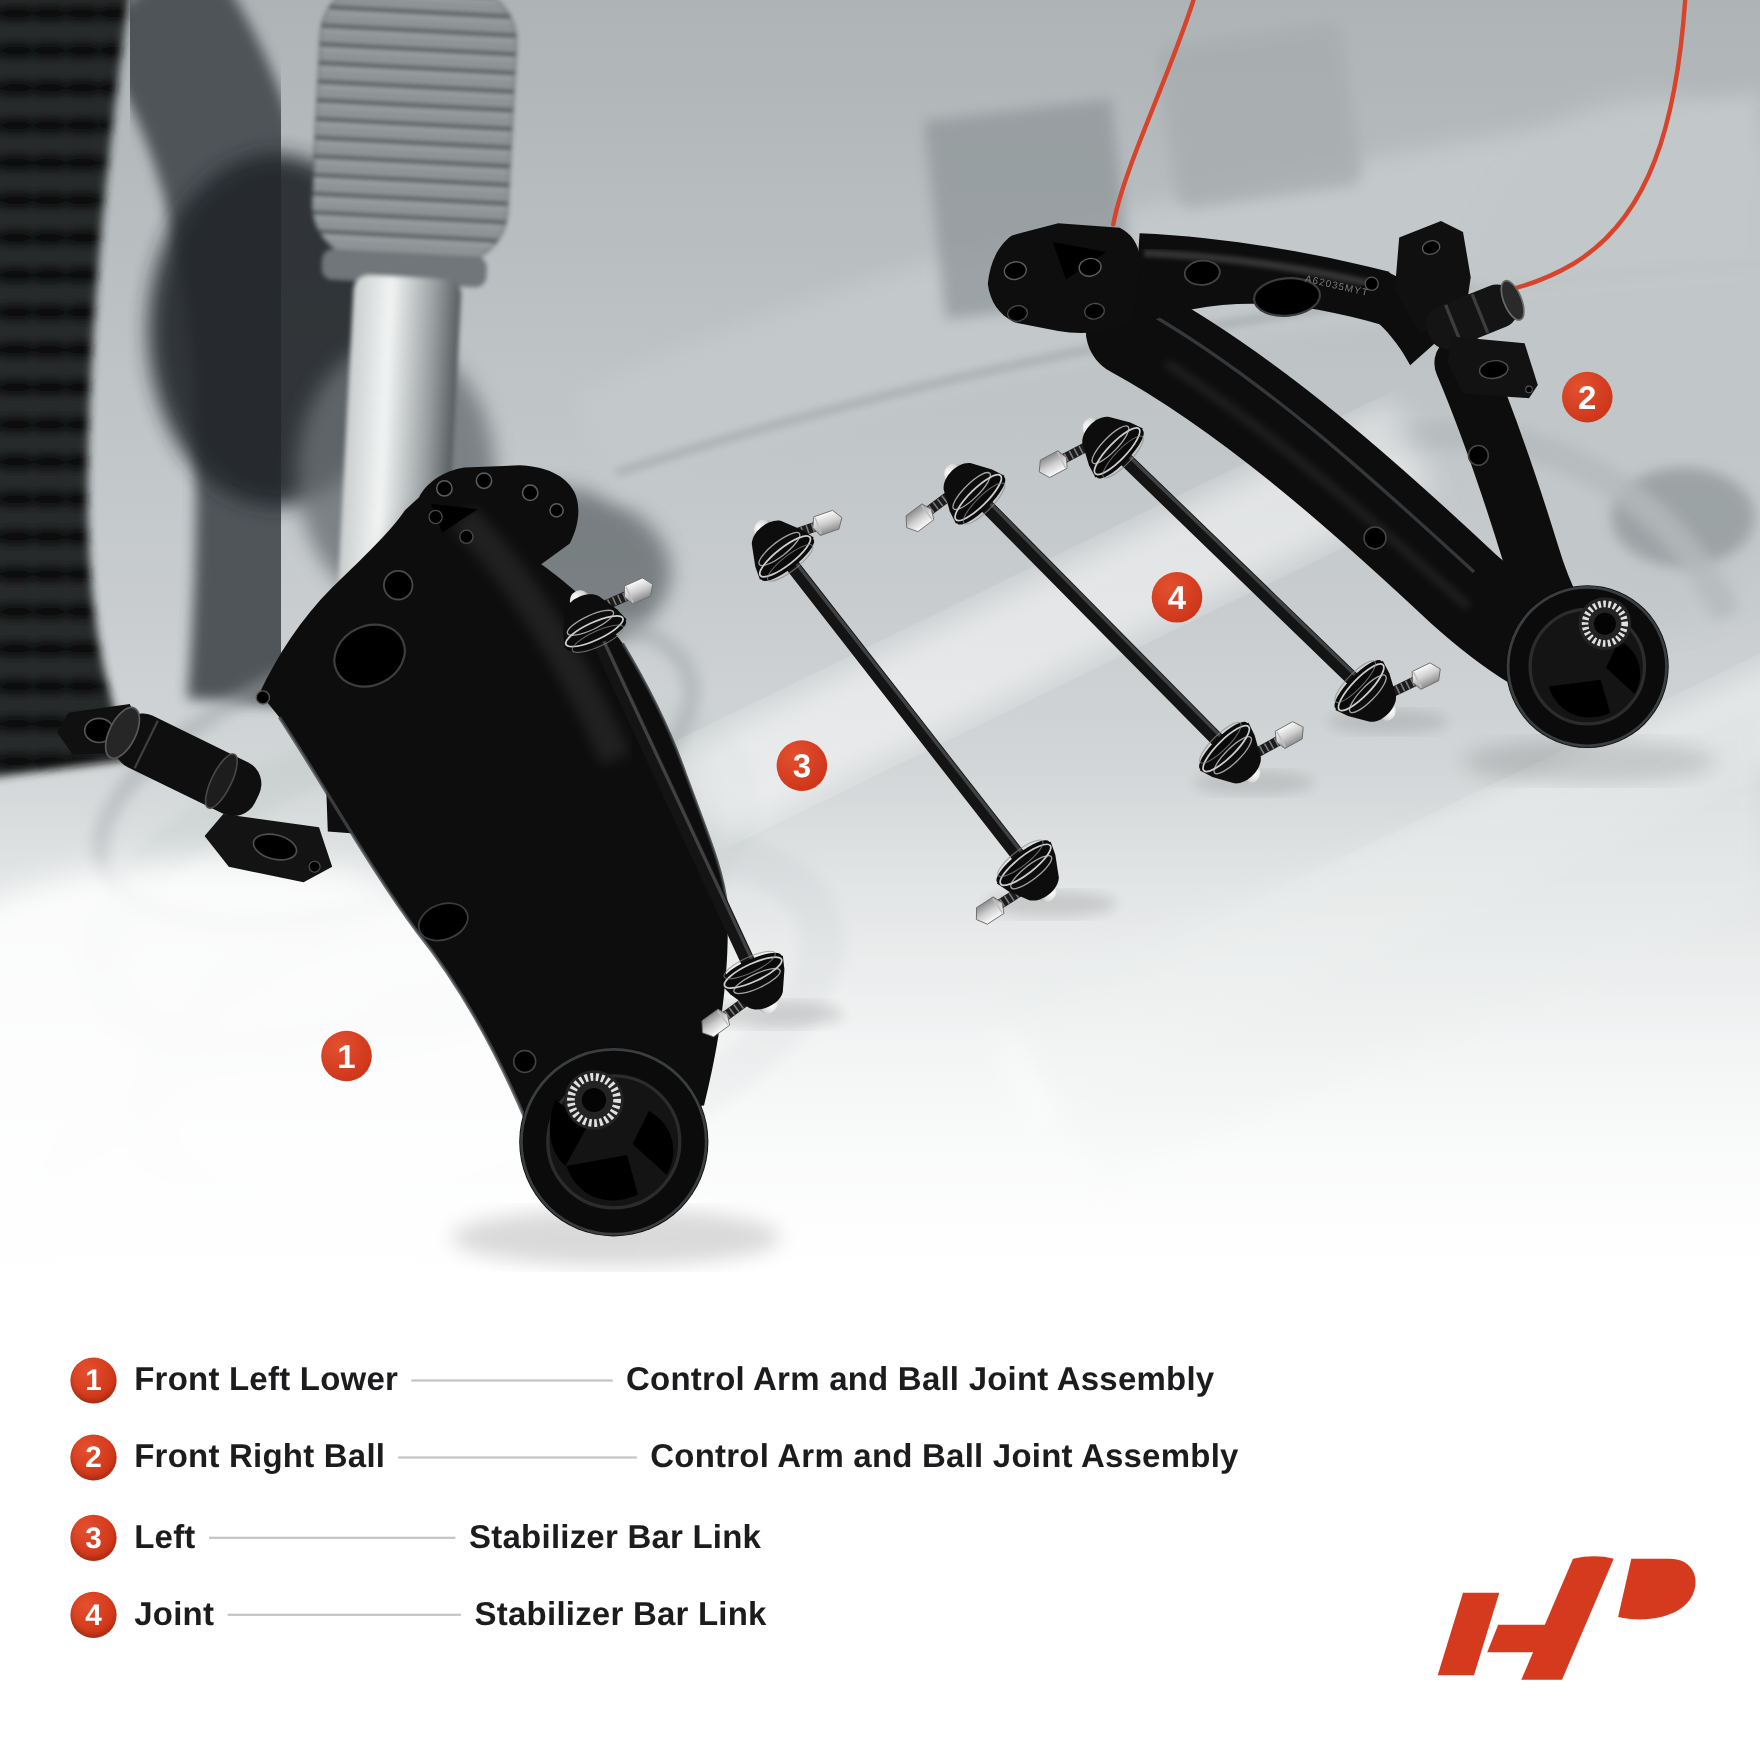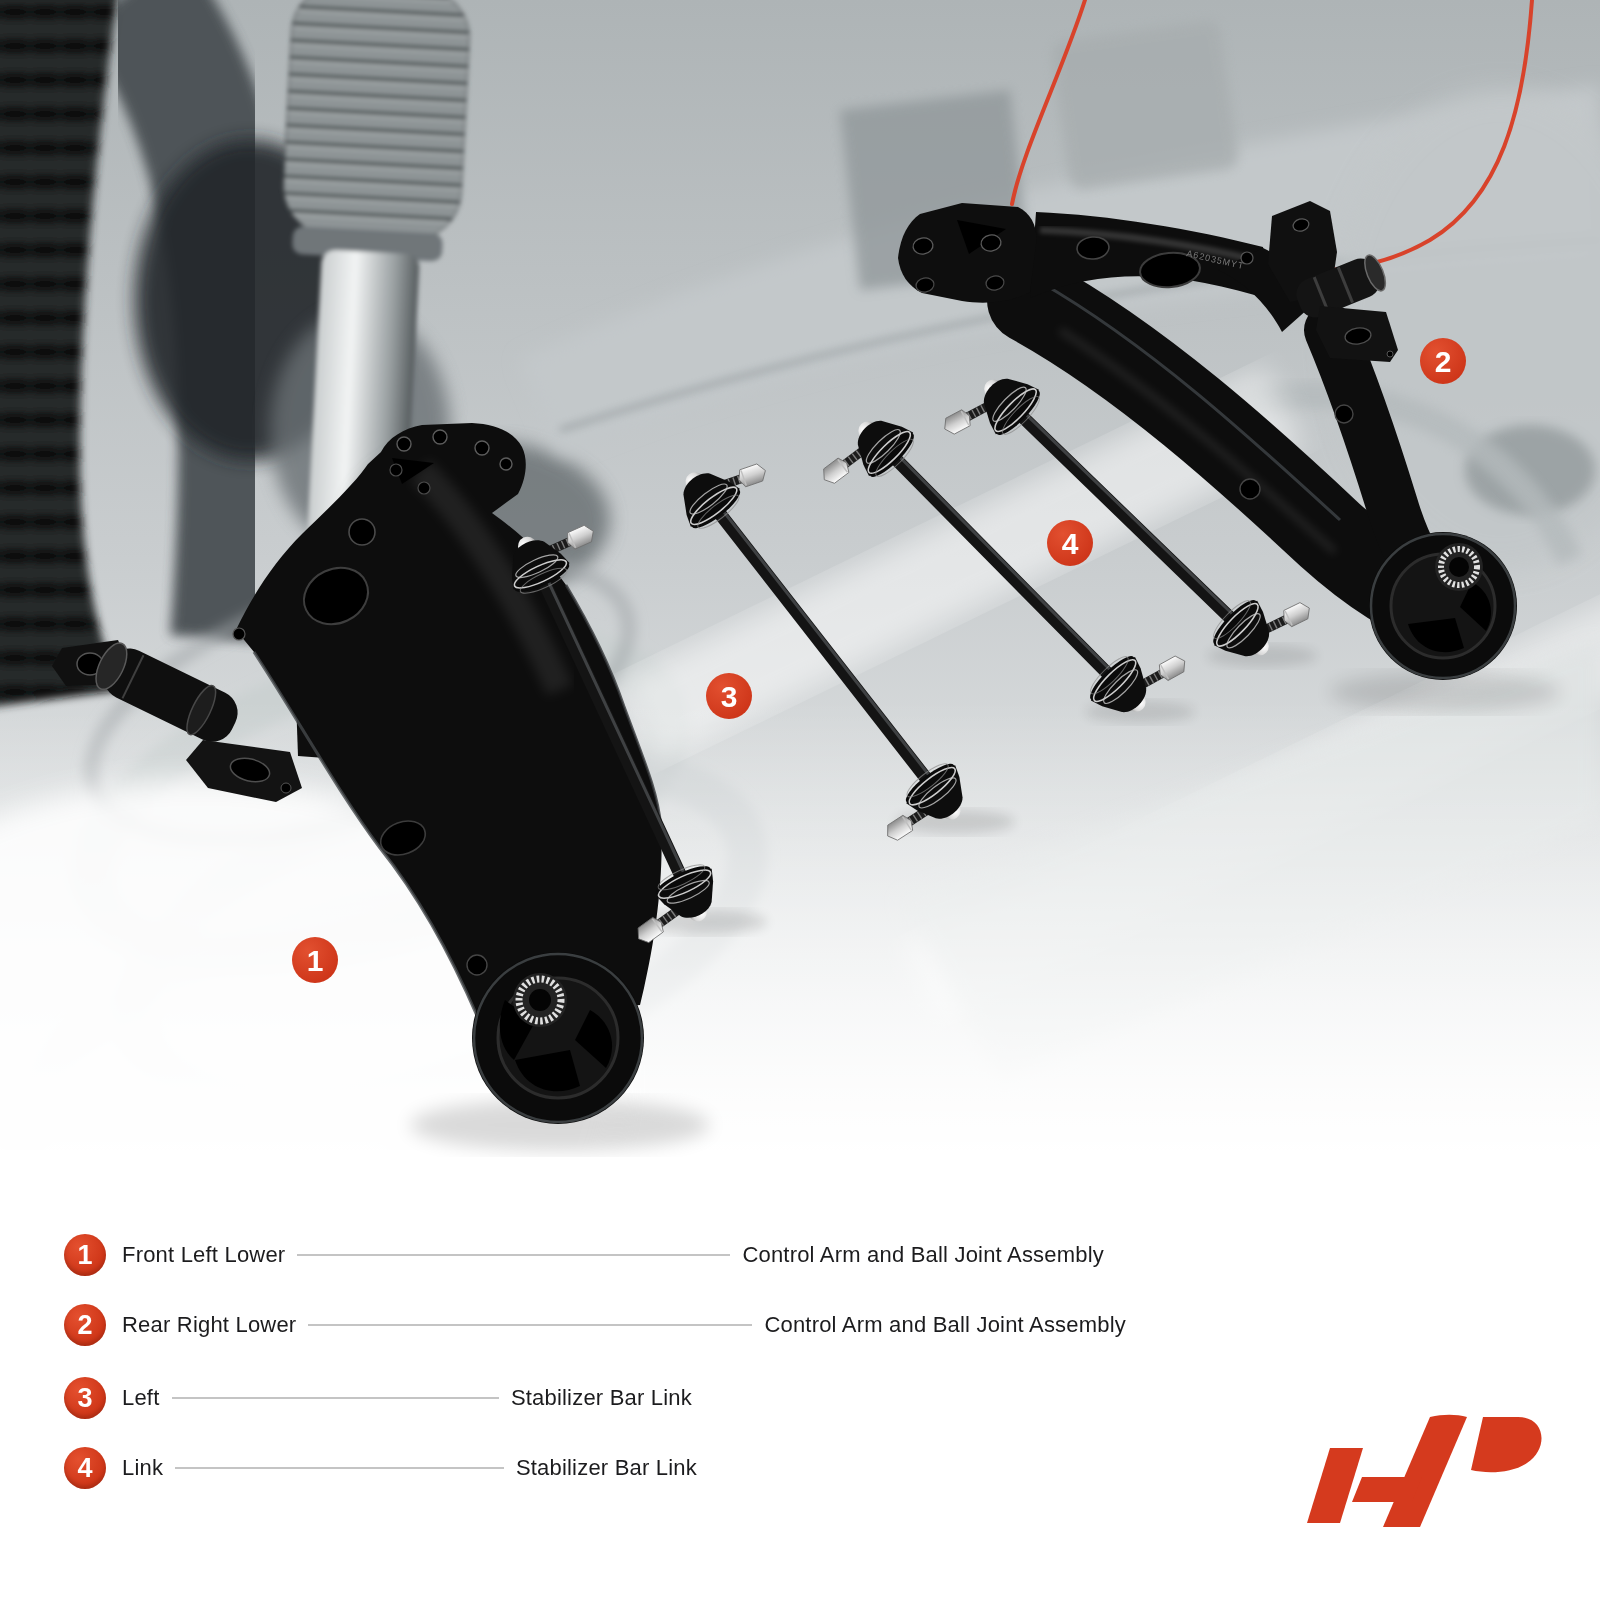--- a/index.html
+++ b/index.html
@@ -8,21 +8,21 @@
   #stage{position:absolute;left:0;top:0;width:1600px;height:1600px;}
   svg{display:block;}
   
   #legend{position:absolute;left:64px;top:1232px;}
   .legend-row{display:flex;align-items:center;height:46px;}
   .legend-badge{flex:none;width:42px;height:42px;border-radius:50%;
       background:radial-gradient(circle at 35% 30%, #e4502f 0%, #ce3517 70%);
       color:#fff;font-size:27px;font-weight:bold;display:flex;
       align-items:center;justify-content:center;margin-right:16px;
       box-shadow:inset 0 -3px 4px rgba(0,0,0,.18);}
-  .legend-label,.legend-desc{font-size:22px;font-weight:normal;color:#1c1c1e;
+  .legend-label,.legend-desc{font-size:30px;font-weight:bold;color:#1c1c1e;
       letter-spacing:.2px;white-space:nowrap;}
   .legend-leader{flex:1;height:0;border-top:2px solid #c4c4c4;margin:0 12px;}
   
   #logo{position:absolute;left:1292px;top:1405px;}
 </style>
 </head>
 <body>
 
 <div id="stage">
 <svg id="scene" width="1600" height="1600" viewBox="0 0 1600 1600">
@@ -444,33 +444,33 @@
 
 <div id="legend">
       <div class="legend-row" style="width: 1040px; margin-bottom: 24px;">
         <div class="legend-badge">1</div>
         <span class="legend-label">Front Left Lower</span>
         <div class="legend-leader"></div>
         <span class="legend-desc">Control Arm and Ball Joint Assembly</span>
       </div>
       <div class="legend-row" style="width: 1062px; margin-bottom: 27px;">
         <div class="legend-badge">2</div>
-        <span class="legend-label">Rear Right Lower</span>
+        <span class="legend-label">Front Right Ball</span>
         <div class="legend-leader"></div>
         <span class="legend-desc">Control Arm and Ball Joint Assembly</span>
       </div>
       <div class="legend-row" style="width: 628px; margin-bottom: 24px;">
         <div class="legend-badge">3</div>
         <span class="legend-label">Left</span>
         <div class="legend-leader"></div>
         <span class="legend-desc">Stabilizer Bar Link</span>
       </div>
       <div class="legend-row" style="width: 633px; margin-bottom: 0px;">
         <div class="legend-badge">4</div>
-        <span class="legend-label">Link</span>
+        <span class="legend-label">Joint</span>
         <div class="legend-leader"></div>
         <span class="legend-desc">Stabilizer Bar Link</span>
       </div>
     </div>
 
 <svg id="logo" width="260" height="135" viewBox="1292 1405 260 135">
   <g fill="#d53a1e">
     <path d="M1330,1448 L1363,1448 L1340,1523 L1307,1523 Z"></path>
     <path d="M1430,1417 C1443,1414 1456,1414 1467,1417 L1420,1527 L1383,1527 Z"></path>
     <path d="M1362,1477 L1422,1477 L1412,1502 L1352,1502 Z"></path>

